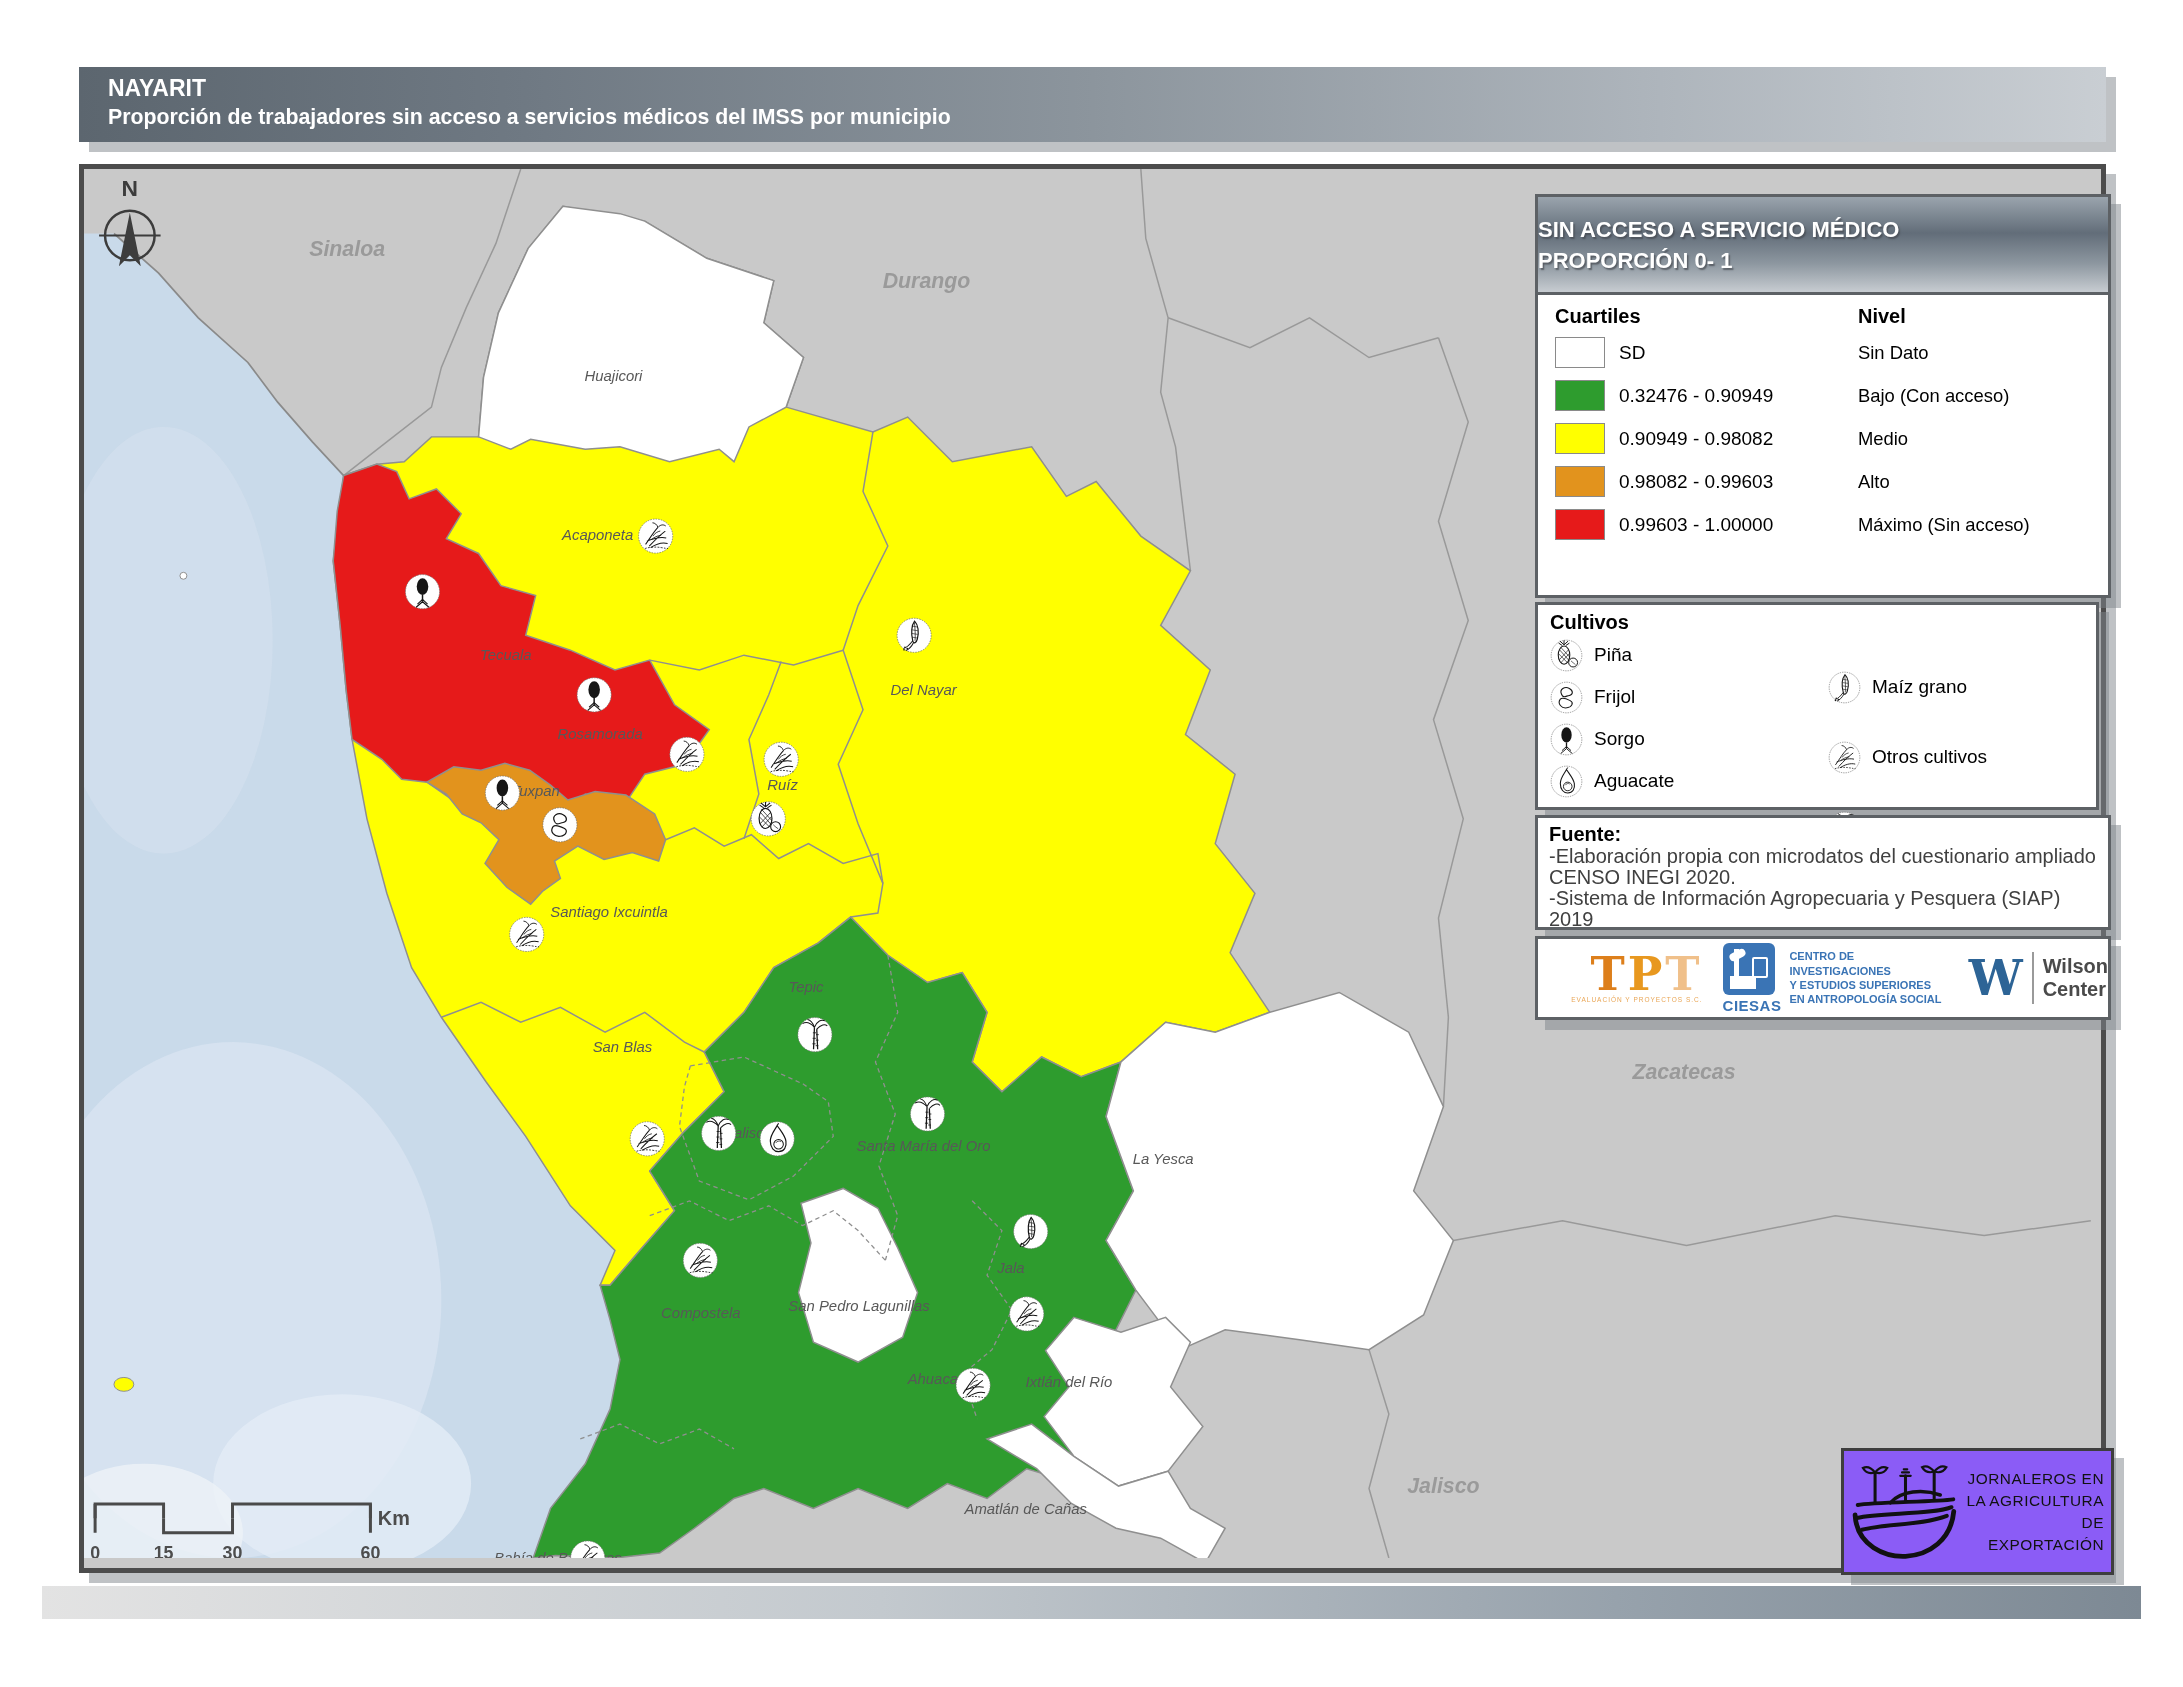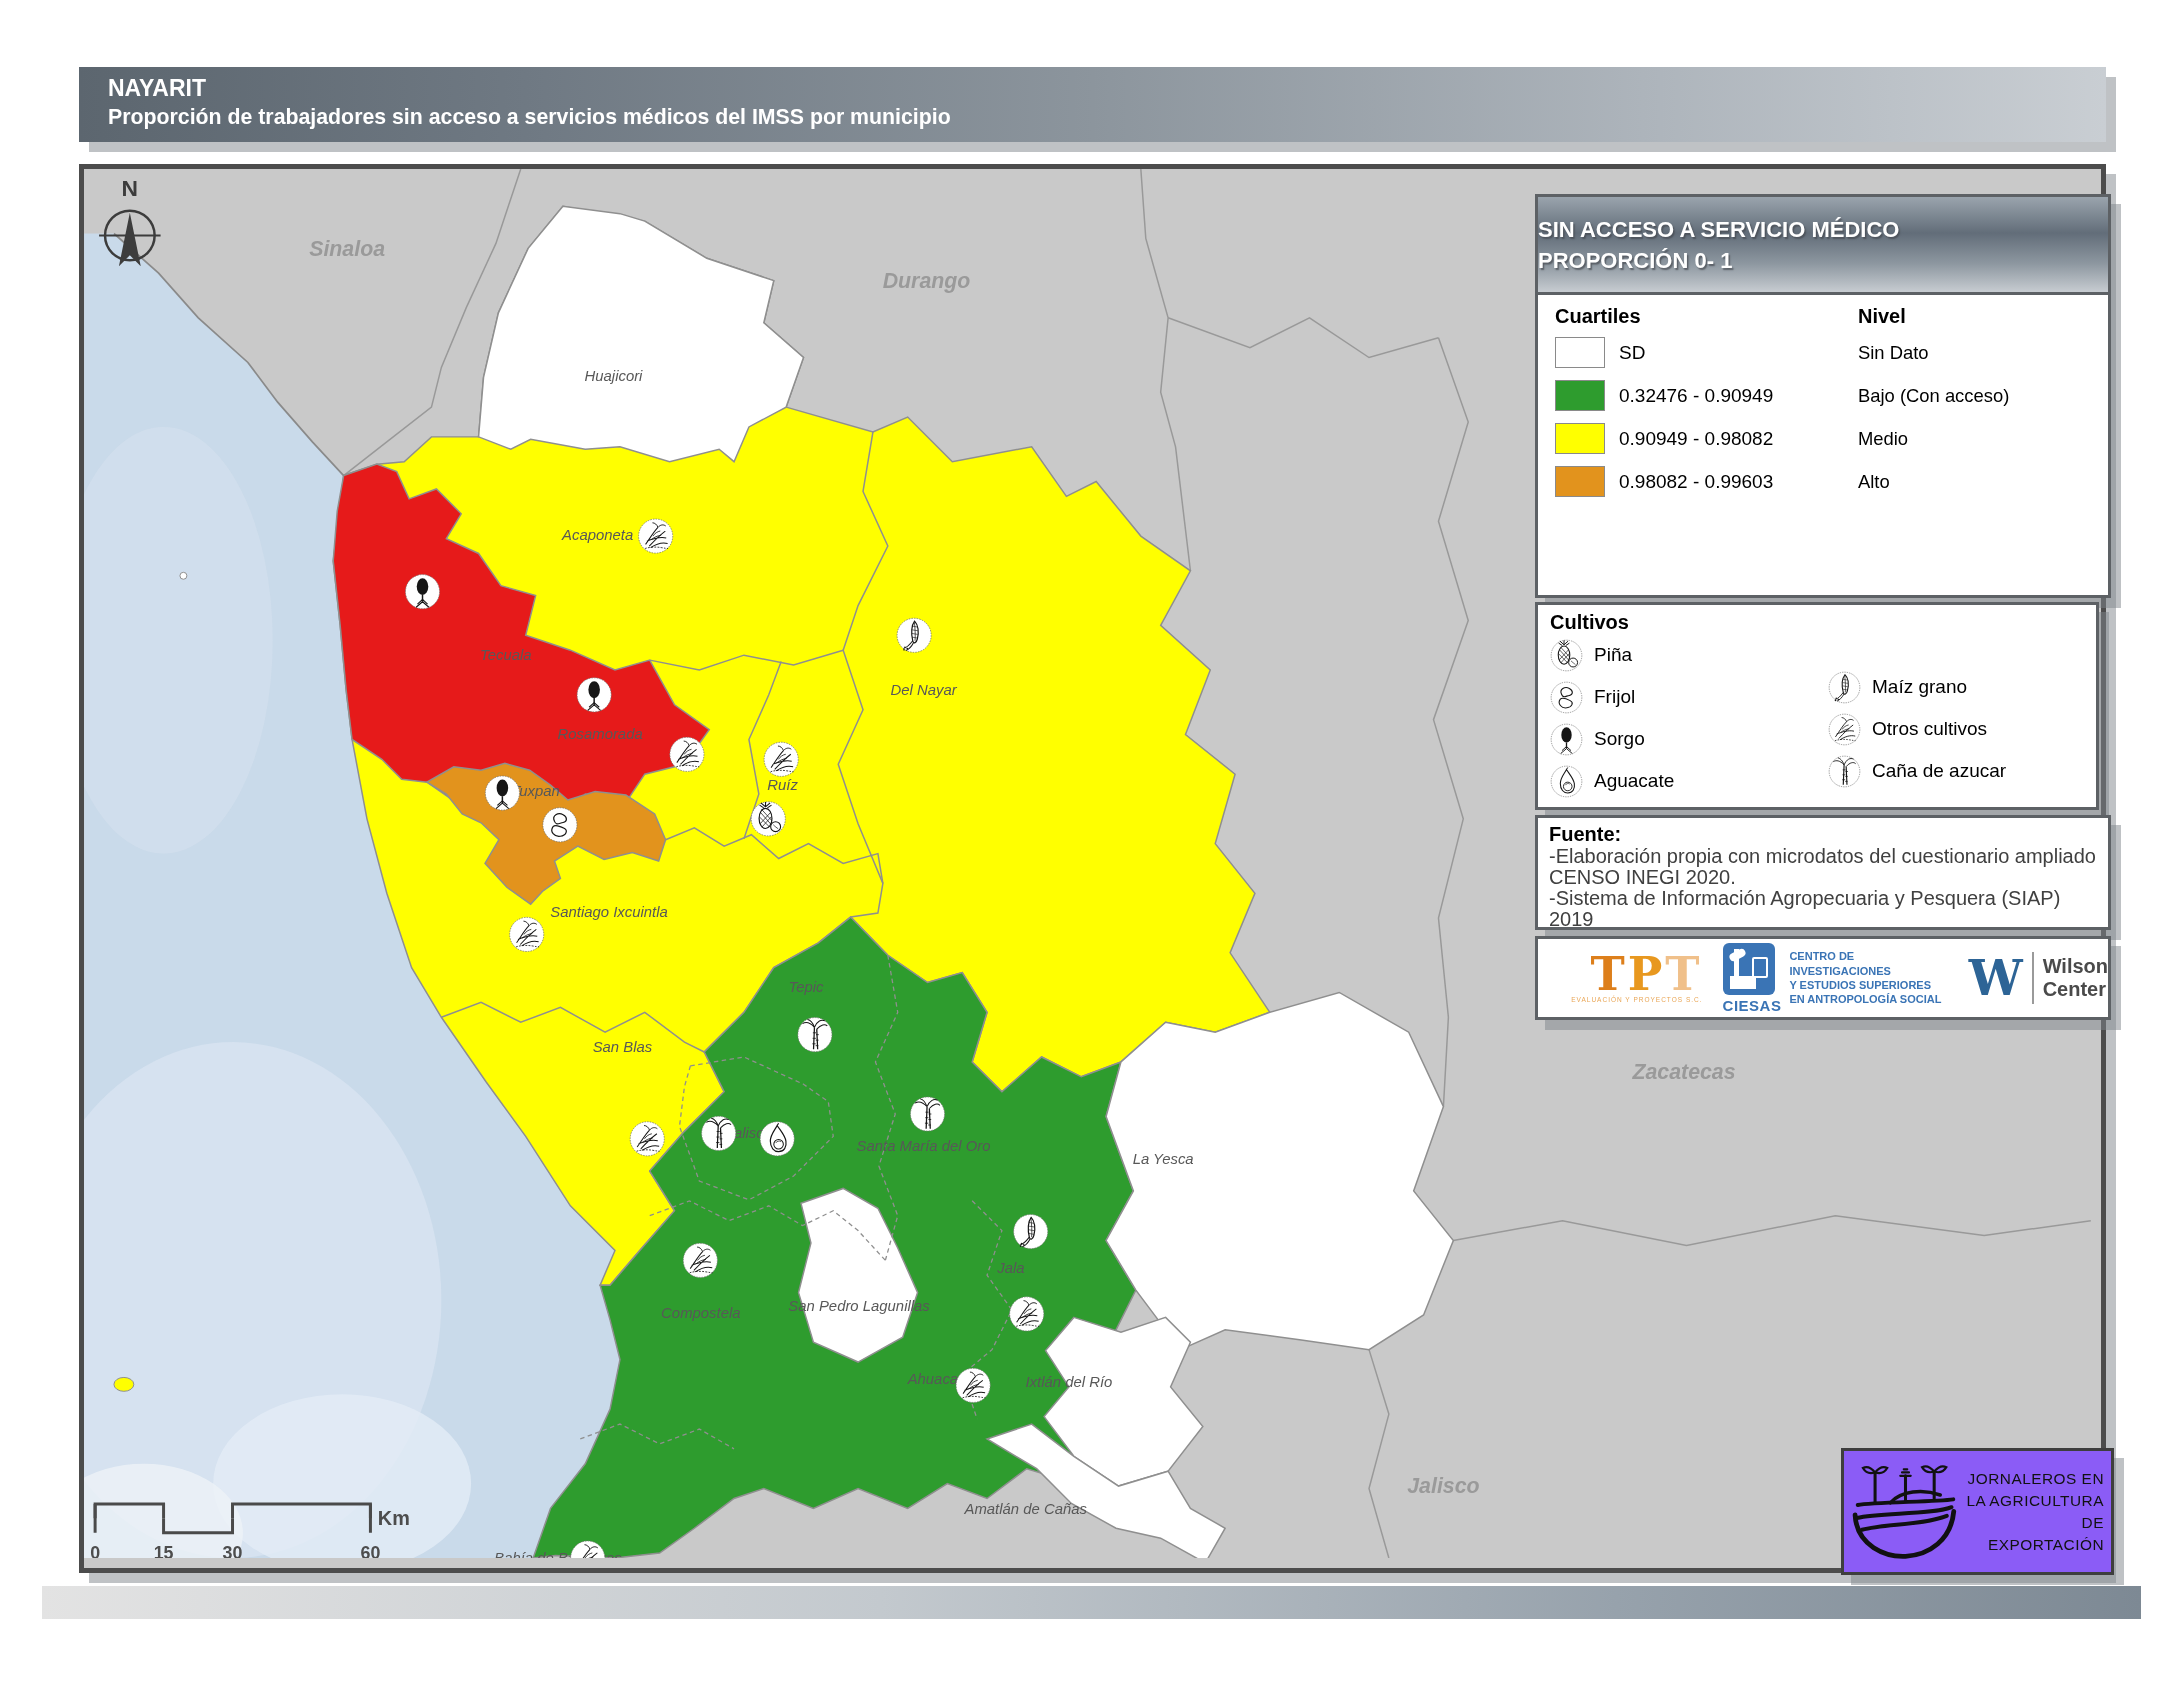--- a/index.html
+++ b/index.html
@@ -39,21 +39,21 @@
   .leg-row{display:flex;align-items:center;margin-bottom:12px;height:31px;}
   .leg-swatch{width:48px;height:29px;border:1px solid #8a8a8a;flex:0 0 auto;}
   .leg-range{font-size:19px;color:#000;margin-left:14px;width:239px;}
   .leg-level{font-size:18.4px;color:#000;}
 
   #cultivos-box{left:1451px;top:433px;width:564px;height:208px;padding:6px 0 0 12px;}
   #cultivos-box .cult-title{font-size:20px;font-weight:bold;color:#000;}
   .cult-cols{display:flex;}
   .cult-col{display:flex;flex-direction:column;}
   .cult-col.left{width:278px;}
-  .cult-col.right{margin-top:32px;}
+  .cult-col.right{margin-top:32px;gap:28px;}
   .cult-item{display:flex;align-items:center;height:42px;}
   .cult-item svg{width:33px;height:33px;flex:0 0 auto;margin-right:11px;}
   .cult-item .cl{font-size:19px;color:#000;}
 
   #fuente-box{left:1451px;top:646px;width:576px;height:115px;padding:5px 0 0 11px;}
   #fuente-box .f-title{font-size:20px;font-weight:bold;color:#000;}
   #fuente-box .f-line{font-size:20px;color:#404040;line-height:21px;}
 
   #logos-box{left:1451px;top:767px;width:576px;height:84px;display:flex;align-items:center;}
   #logo-tpt{width:149px;text-align:right;margin-left:18px;}
@@ -302,20 +302,25 @@
           <div class="leg-row">
             <div class="leg-swatch" style="background: rgb(255, 255, 0);"></div>
             <div class="leg-range">0.90949 - 0.98082</div>
             <div class="leg-level">Medio</div>
           </div>
           <div class="leg-row">
             <div class="leg-swatch" style="background: rgb(226, 147, 29);"></div>
             <div class="leg-range">0.98082 - 0.99603</div>
             <div class="leg-level">Alto</div>
           </div>
+          <div class="leg-row">
+            <div class="leg-swatch" style="background: rgb(230, 26, 26);"></div>
+            <div class="leg-range">0.99603 - 1.00000</div>
+            <div class="leg-level">Máximo (Sin acceso)</div>
+          </div>
         </div>
     </div>
   </div>
 
   <div id="cultivos-box" class="panel shadowed">
     <div class="cult-title">Cultivos</div>
     <div class="cult-cols">
       <div class="cult-col left" id="cultivos-left">
           <div class="cult-item">
             <svg viewBox="0 0 40 40">

